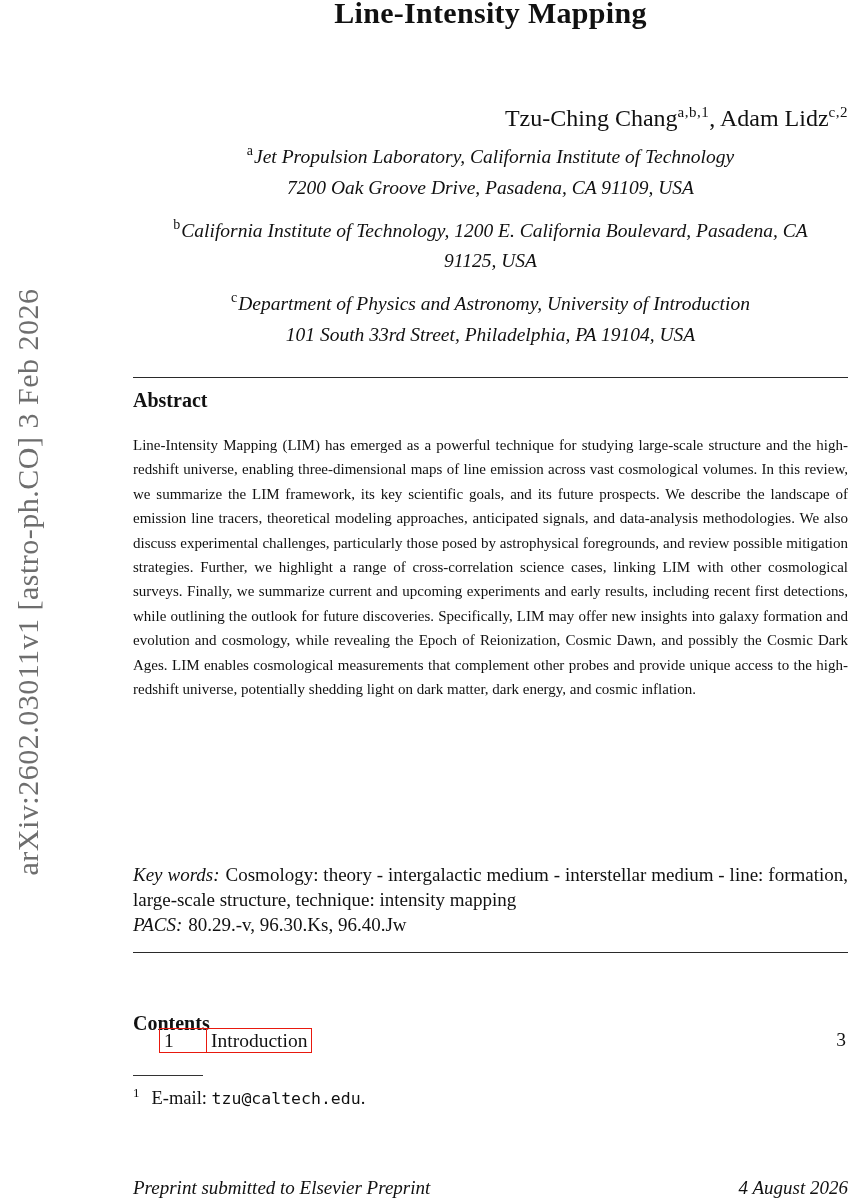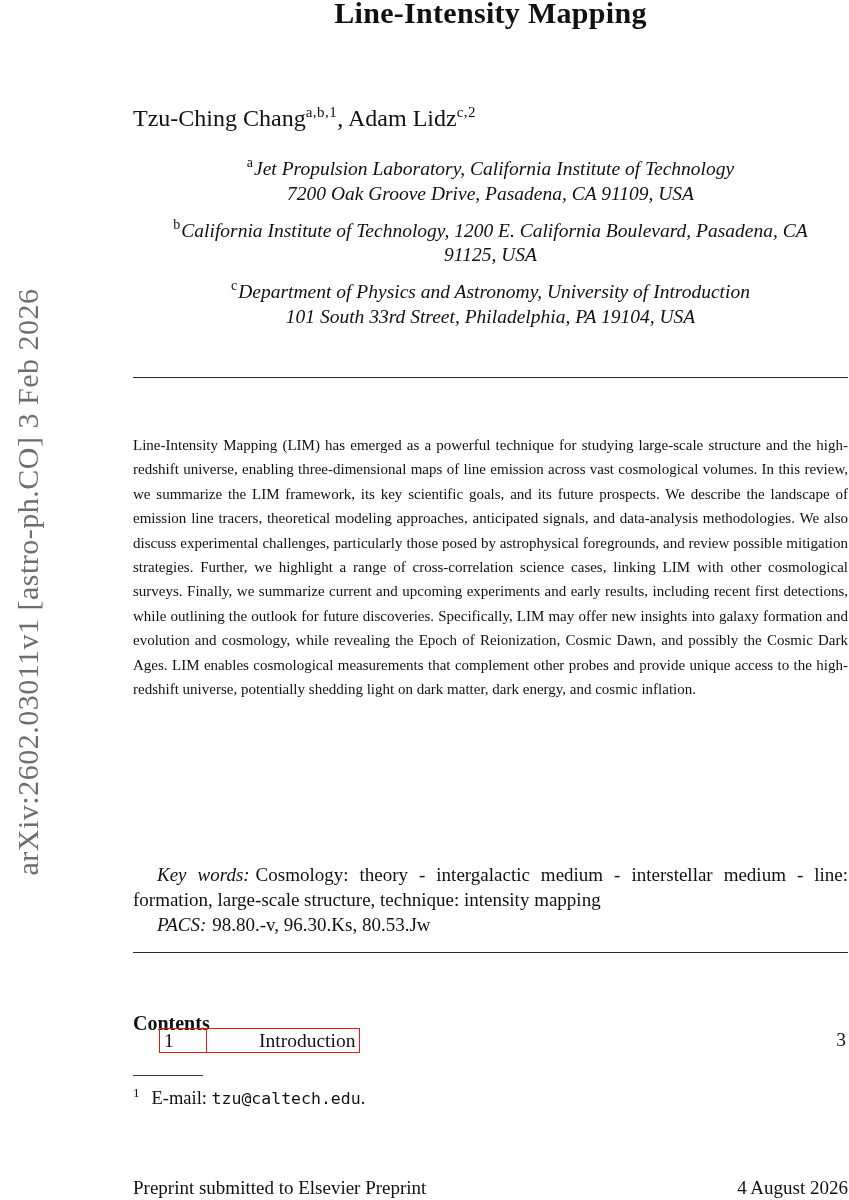--- a/index.html
+++ b/index.html
@@ -9,58 +9,58 @@
   .watermark{position:absolute;left:-352px;top:562px;width:760px;height:40px;
              transform:rotate(-90deg);transform-origin:center;
              font-size:30px;line-height:40px;color:#6e6e6e;text-align:center;
              letter-spacing:0.5px;white-space:nowrap;}
 
   .col{position:absolute;left:133px;width:715px;}
 
   .title{top:-3px;text-align:center;font-size:30px;line-height:32px;
          font-weight:bold;letter-spacing:0.3px;}
 
-  .authors{top:97px;text-align:left;font-size:24px;line-height:30px;}
+  .authors{top:97px;text-align:right;font-size:24px;line-height:30px;}
   .authors sup{font-size:15px;letter-spacing:0.5px;}
   .authors .sep{font-style:normal;}
 
-  .affils{top:150px;text-align:center;font-style:italic;
-          font-size:19.5px;line-height:25px;}
+  .affils{top:135px;text-align:center;font-style:italic;
+          font-size:19.5px;line-height:31px;}
   .affil{margin-bottom:6px;}
   .affil sup{font-style:normal;font-size:14px;margin-right:1px;}
 
   .rule{position:absolute;left:133px;width:715px;height:0;
         border-top:1.6px solid #2a2a2a;}
   .rule-abstract{top:377px;}
   .rule-mid{top:952px;}
   .rule-footnote{top:1075px;width:70px;border-top:1.4px solid #333333;}
 
   .abstract-head{top:389px;font-size:20px;font-weight:bold;}
   .abstract-body{top:433px;font-size:15px;line-height:24.4px;
                  text-align:justify;text-justify:inter-word;}
 
   .keywords{top:862px;font-size:19px;line-height:25px;text-align:justify;}
-  .keywords i{margin-right:6px;margin-left:24px;}
+  .keywords i{margin-right:6px;}
 
   .contents-head{top:1012px;font-size:20px;font-weight:bold;}
 
   .toc-row{top:1028px;height:26px;font-size:19.5px;line-height:23px;}
   .toc-link{display:inline-flex;margin-left:26px;border:1.5px solid #e8190e;
             cursor:pointer;}
   .toc-num{display:inline-block;width:47px;border-right:1.5px solid #e8190e;
            padding-left:4px;box-sizing:border-box;}
-  .toc-title{padding:0 4px;margin-left:48px;}
+  .toc-title{padding:0 4px;}
   .toc-page{position:absolute;right:2px;top:0;}
 
   .footnotes{top:1080px;font-size:18.5px;line-height:25.5px;}
   .fn sup{font-size:13px;margin-right:12px;}
   .mono{font-family:"DejaVu Sans Mono",monospace;font-size:16.5px;text-align:right;}
 
   .footer{top:1176px;display:flex;justify-content:space-between;
-          font-size:19px;line-height:23px;}
+          font-style:italic;font-size:19px;line-height:23px;}
 </style>
 </head>
 <body>
 
 <div class="page">
 
   <div class="watermark">arXiv:2602.03011v1  [astro-ph.CO]  3 Feb 2026</div>
 
   <div class="col title">Line-Intensity Mapping</div>
 
@@ -78,26 +78,27 @@
       <span>91125, USA</span>
     </div>
     <div class="affil">
       <sup>c</sup><span>Department of Physics and Astronomy, University of Introduction</span><br>
       <span>101 South 33rd Street, Philadelphia, PA 19104, USA</span>
     </div>
   </div>
 
   <div class="rule rule-abstract"></div>
 
+  <div class="col abstract-head">Abstract</div>
 
   <div class="col abstract-body">Line-Intensity Mapping (LIM) has emerged as a powerful technique for studying large-scale structure and the high-redshift universe, enabling three-dimensional maps of line emission across vast cosmological volumes. In this review, we summarize the LIM framework, its key scientific goals, and its future prospects. We describe the landscape of emission line tracers, theoretical modeling approaches, anticipated signals, and data-analysis methodologies. We also discuss experimental challenges, particularly those posed by astrophysical foregrounds, and review possible mitigation strategies. Further, we highlight a range of cross-correlation science cases, linking LIM with other cosmological surveys. Finally, we summarize current and upcoming experiments and early results, including recent first detections, while outlining the outlook for future discoveries. Specifically, LIM may offer new insights into galaxy formation and evolution and cosmology, while revealing the Epoch of Reionization, Cosmic Dawn, and possibly the Cosmic Dark Ages. LIM enables cosmological measurements that complement other probes and provide unique access to the high-redshift universe, potentially shedding light on dark matter, dark energy, and cosmic inflation.</div>
 
   <div class="col keywords">
     <i>Key words:</i><span>Cosmology: theory - intergalactic medium - interstellar medium - line: formation, large-scale structure, technique: intensity mapping</span><br>
-    <i>PACS:</i><span>98.80.-v, 96.30.Ks, 80.53.Jw</span>
+    <i>PACS:</i><span>80.29.-v, 96.30.Ks, 96.40.Jw</span>
   </div>
 
   <div class="rule rule-mid"></div>
 
   <div class="col contents-head">Contents</div>
 
   <div class="col toc-row">
     <span class="toc-link">
       <span class="toc-num">1</span>
       <span class="toc-title">Introduction</span>

